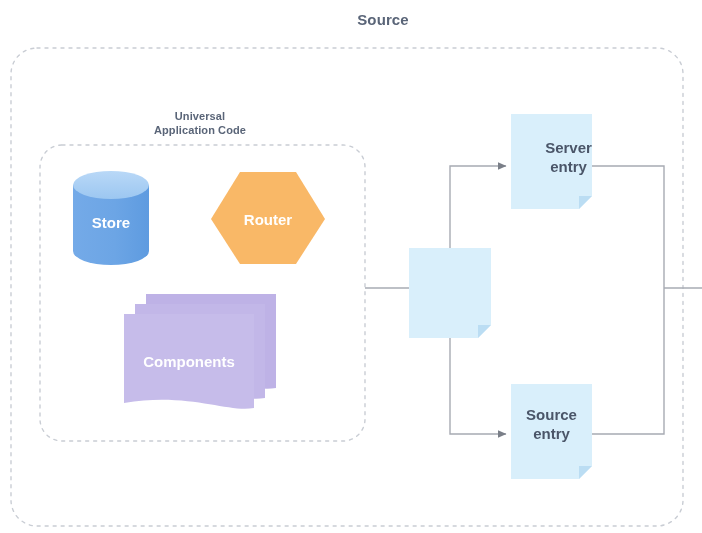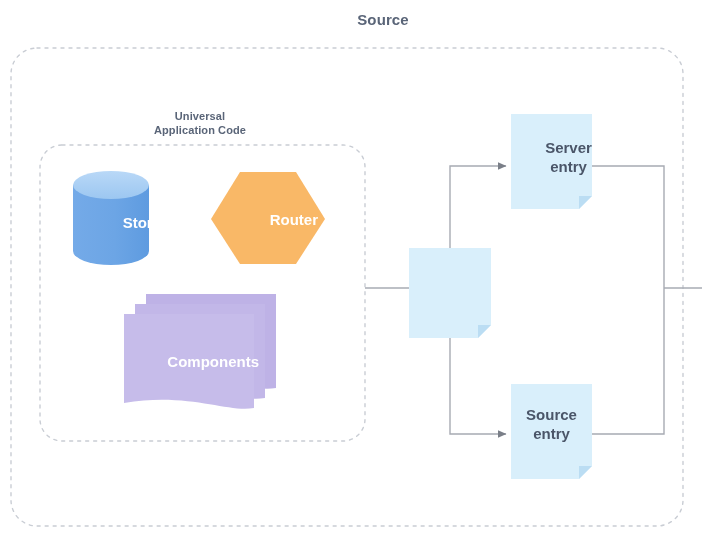--- a/index.html
+++ b/index.html
@@ -46,21 +46,21 @@
     top: 110px;
     width: 220px;
     font-size: 11px;
     letter-spacing: 0.1px;
   }
   .shape-label {
     position: absolute;
     color: #ffffff;
     font-weight: bold;
     font-size: 15px;
-    text-align: right;
+    text-align: center;
     pointer-events: none;
   }
   .node-label {
     position: absolute;
     color: #4a5568;
     font-weight: bold;
     font-size: 15px;
     text-align: center;
     line-height: 1.25;
     white-space: pre-line;

